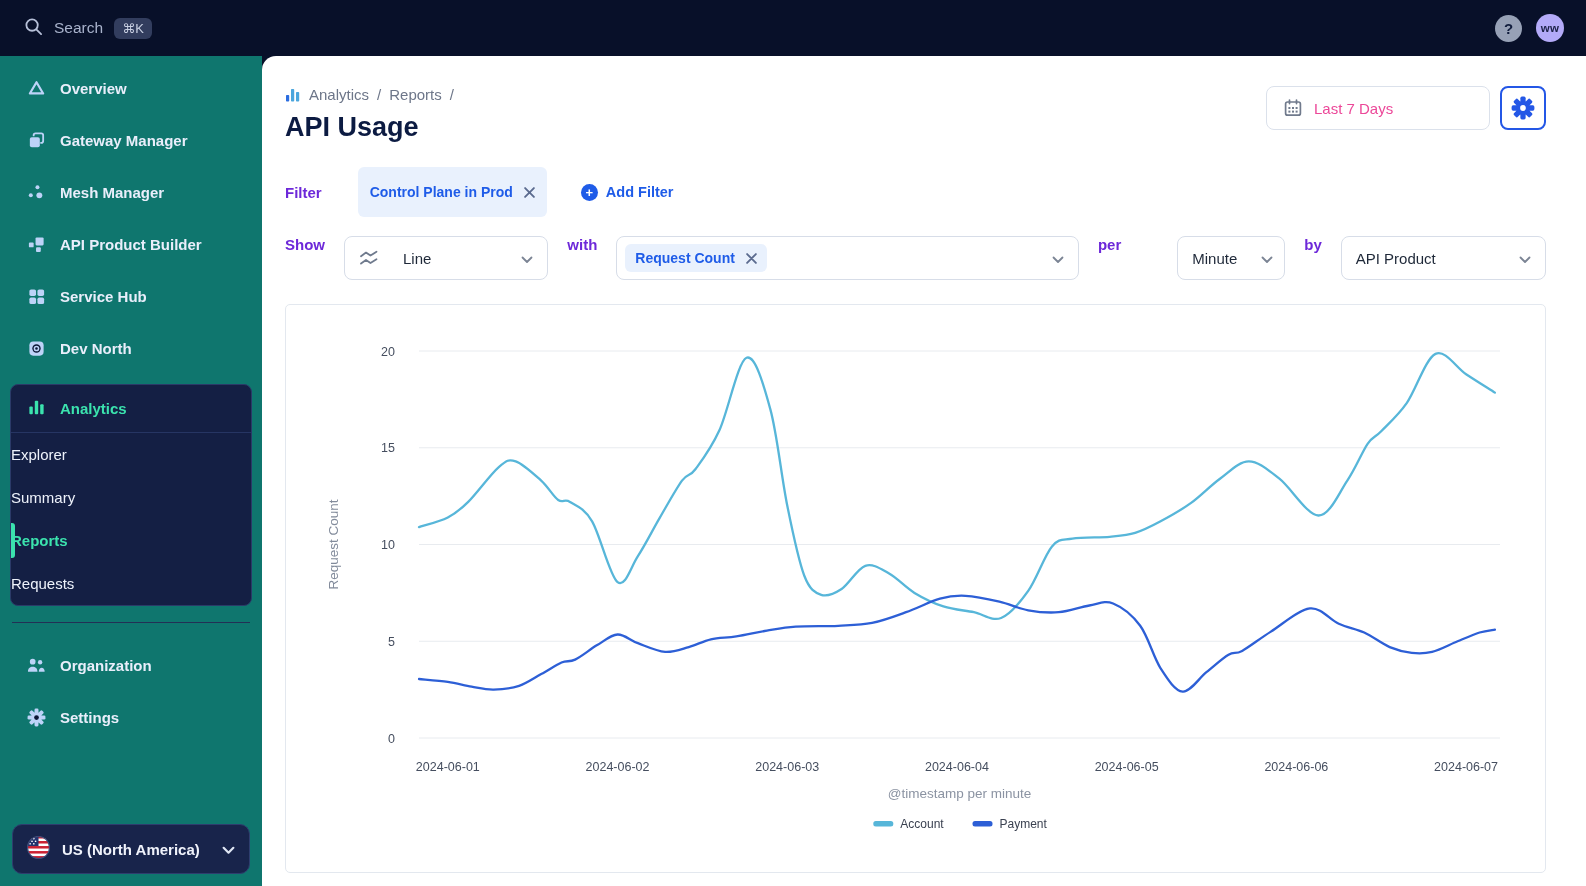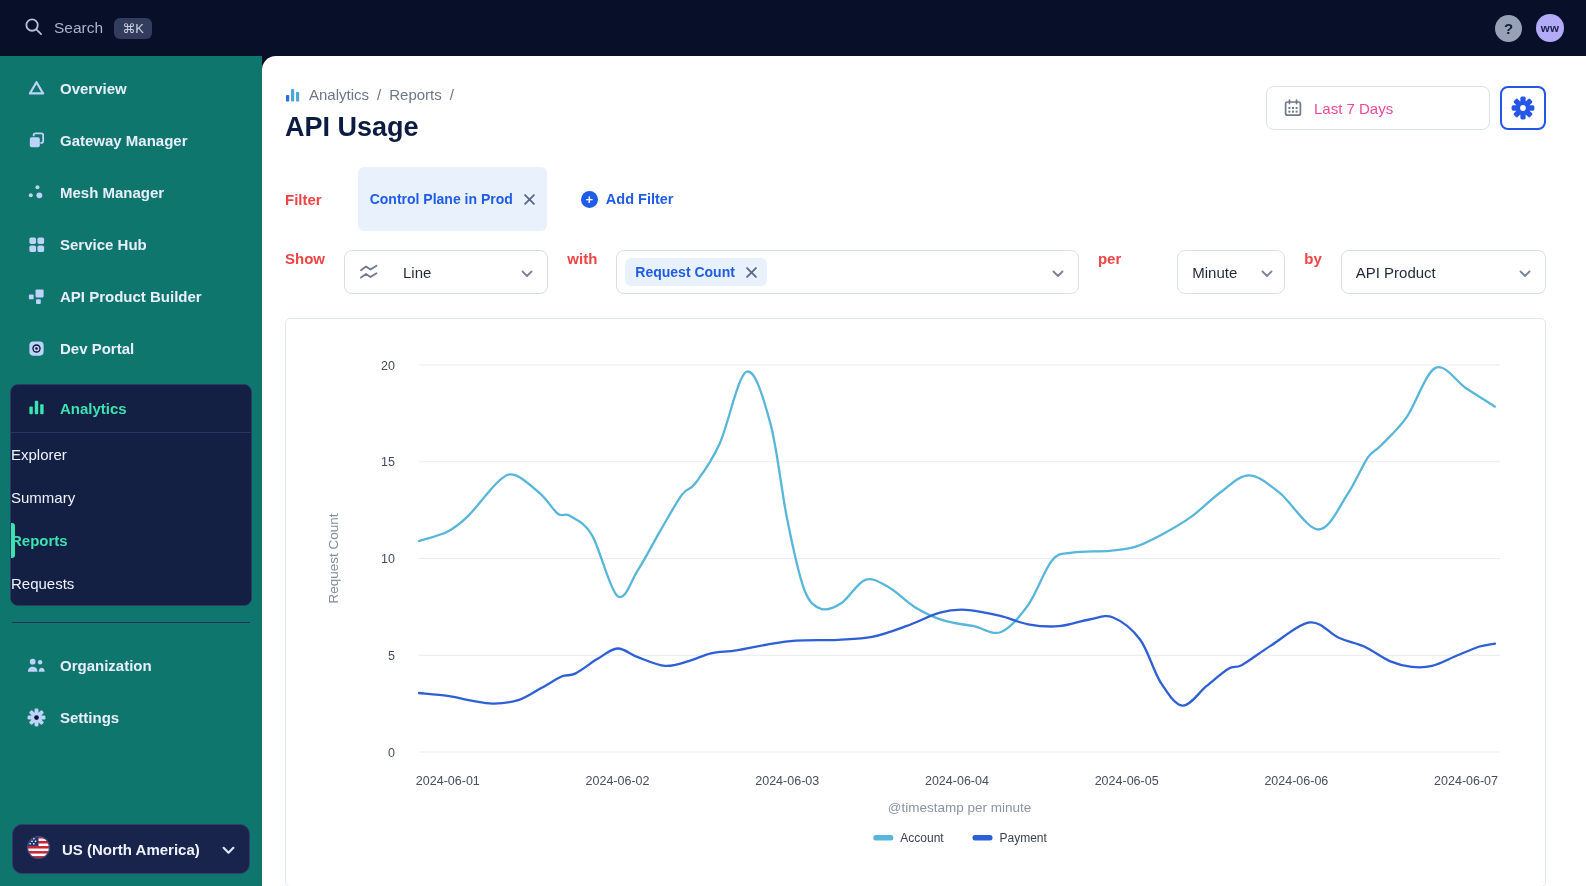--- a/index.html
+++ b/index.html
@@ -46,22 +46,22 @@
   .breadcrumb { display:flex; align-items:center; gap:8px; color:#6d7689; font-size:15px; }
   .breadcrumb .crumb { cursor:pointer; }
   .page-title { font-size:27px; font-weight:800; color:#0c1b42; margin-top:9px; }
   .header-actions { display:flex; gap:10px; }
   .date-btn { height:44px; border:1px solid #dbe1eb; border-radius:8px; background:#fff; display:flex;
     align-items:center; gap:11px; padding:0 16px; font-size:15px; color:#ec4899; cursor:pointer; width:224px; }
   .gear-btn { width:46px; height:44px; border:2px solid #2457e6; border-radius:8px; background:#fff;
     display:flex; align-items:center; justify-content:center; cursor:pointer; }
 
   .filter-row { display:flex; align-items:center; margin:24px 40px 0 23px; }
-  .row-label { font-weight:700; color:#ef4444; font-size:15px; }
-  .chip { background:#e9f1fd; border-radius:6px; padding:24px 12px; display:flex; gap:11px; align-items:center;
+  .row-label { font-weight:700; color:#6d28d9; font-size:15px; }
+  .chip { background:#e9f1fd; border-radius:6px; padding:17px 12px; display:flex; gap:11px; align-items:center;
     color:#1f5ce8; font-weight:700; font-size:14px; cursor:pointer; }
   .filter-row .chip { margin-left:36px; }
   .add-filter { display:flex; gap:8px; align-items:center; color:#1f5ce8; font-weight:700; font-size:14.5px;
     margin-left:34px; cursor:pointer; }
   .plus-circle { width:17px; height:17px; border-radius:50%; background:#1f5ce8; color:#fff; font-size:13px;
     font-weight:700; display:flex; align-items:center; justify-content:center; line-height:1; }
 
   .query-row { display:flex; align-items:flex-start; margin:19px 40px 0 23px; gap:19px; }
   .select { height:44px; border:1px solid #d7dde8; border-radius:8px; display:flex; align-items:center;
     padding:0 14px; gap:24px; font-size:15px; color:#1e2838; background:#fff; cursor:pointer; }
@@ -129,49 +129,49 @@
           <circle cx="4" cy="13" r="2.1" fill="#bdd3f8"></circle>
           <circle cx="13" cy="13" r="3.1" fill="#bdd3f8"></circle>
         </svg>
       </span>
       <span>Mesh Manager</span>
     </div>
 
     <div class="nav-item">
       <span class="ic">
         <svg width="19" height="19" viewBox="0 0 20 20">
+          <rect x="2" y="8" width="5" height="5" rx="1" fill="#bdd3f8"></rect>
+          <rect x="9" y="2.5" width="8.5" height="8.5" rx="1.2" fill="#bdd3f8"></rect>
+          <rect x="9.5" y="13" width="5" height="4.8" rx="1" fill="#bdd3f8"></rect>
+        </svg>
+      </span>
+      <span>API Product Builder</span>
+    </div>
+
+    <div class="nav-item">
+      <span class="ic">
+        <svg width="19" height="19" viewBox="0 0 20 20">
           <rect x="2.5" y="2.5" width="7" height="7" rx="1.8" fill="#bdd3f8"></rect>
           <rect x="11" y="2.5" width="7" height="7" rx="1.8" fill="#bdd3f8"></rect>
           <rect x="2.5" y="11" width="7" height="7" rx="1.8" fill="#bdd3f8"></rect>
           <rect x="11" y="11" width="7" height="7" rx="1.8" fill="#bdd3f8"></rect>
         </svg>
       </span>
       <span>Service Hub</span>
     </div>
 
     <div class="nav-item">
       <span class="ic">
         <svg width="19" height="19" viewBox="0 0 20 20">
-          <rect x="2" y="8" width="5" height="5" rx="1" fill="#bdd3f8"></rect>
-          <rect x="9" y="2.5" width="8.5" height="8.5" rx="1.2" fill="#bdd3f8"></rect>
-          <rect x="9.5" y="13" width="5" height="4.8" rx="1" fill="#bdd3f8"></rect>
-        </svg>
-      </span>
-      <span>API Product Builder</span>
-    </div>
-
-    <div class="nav-item">
-      <span class="ic">
-        <svg width="19" height="19" viewBox="0 0 20 20">
           <rect x="2.5" y="2.5" width="15" height="15" rx="4" fill="#bdd3f8"></rect>
           <circle cx="10" cy="10" r="4.4" fill="#0a1534"></circle>
           <circle cx="10" cy="10" r="2.2" stroke="#bdd3f8" stroke-width="1.6" fill="none"></circle>
         </svg>
       </span>
-      <span>Dev Portal</span>
+      <span>Dev North</span>
     </div>
 
     <div class="analytics-panel">
       <div class="panel-header">
         <span class="ic">
           <svg width="19" height="19" viewBox="0 0 20 20">
             <rect x="2.5" y="9" width="3.6" height="8" rx="1" fill="#3be3ae"></rect>
             <rect x="8.2" y="3" width="3.6" height="14" rx="1" fill="#3be3ae"></rect>
             <rect x="13.9" y="6.5" width="3.6" height="10.5" rx="1" fill="#3be3ae"></rect>
           </svg>

